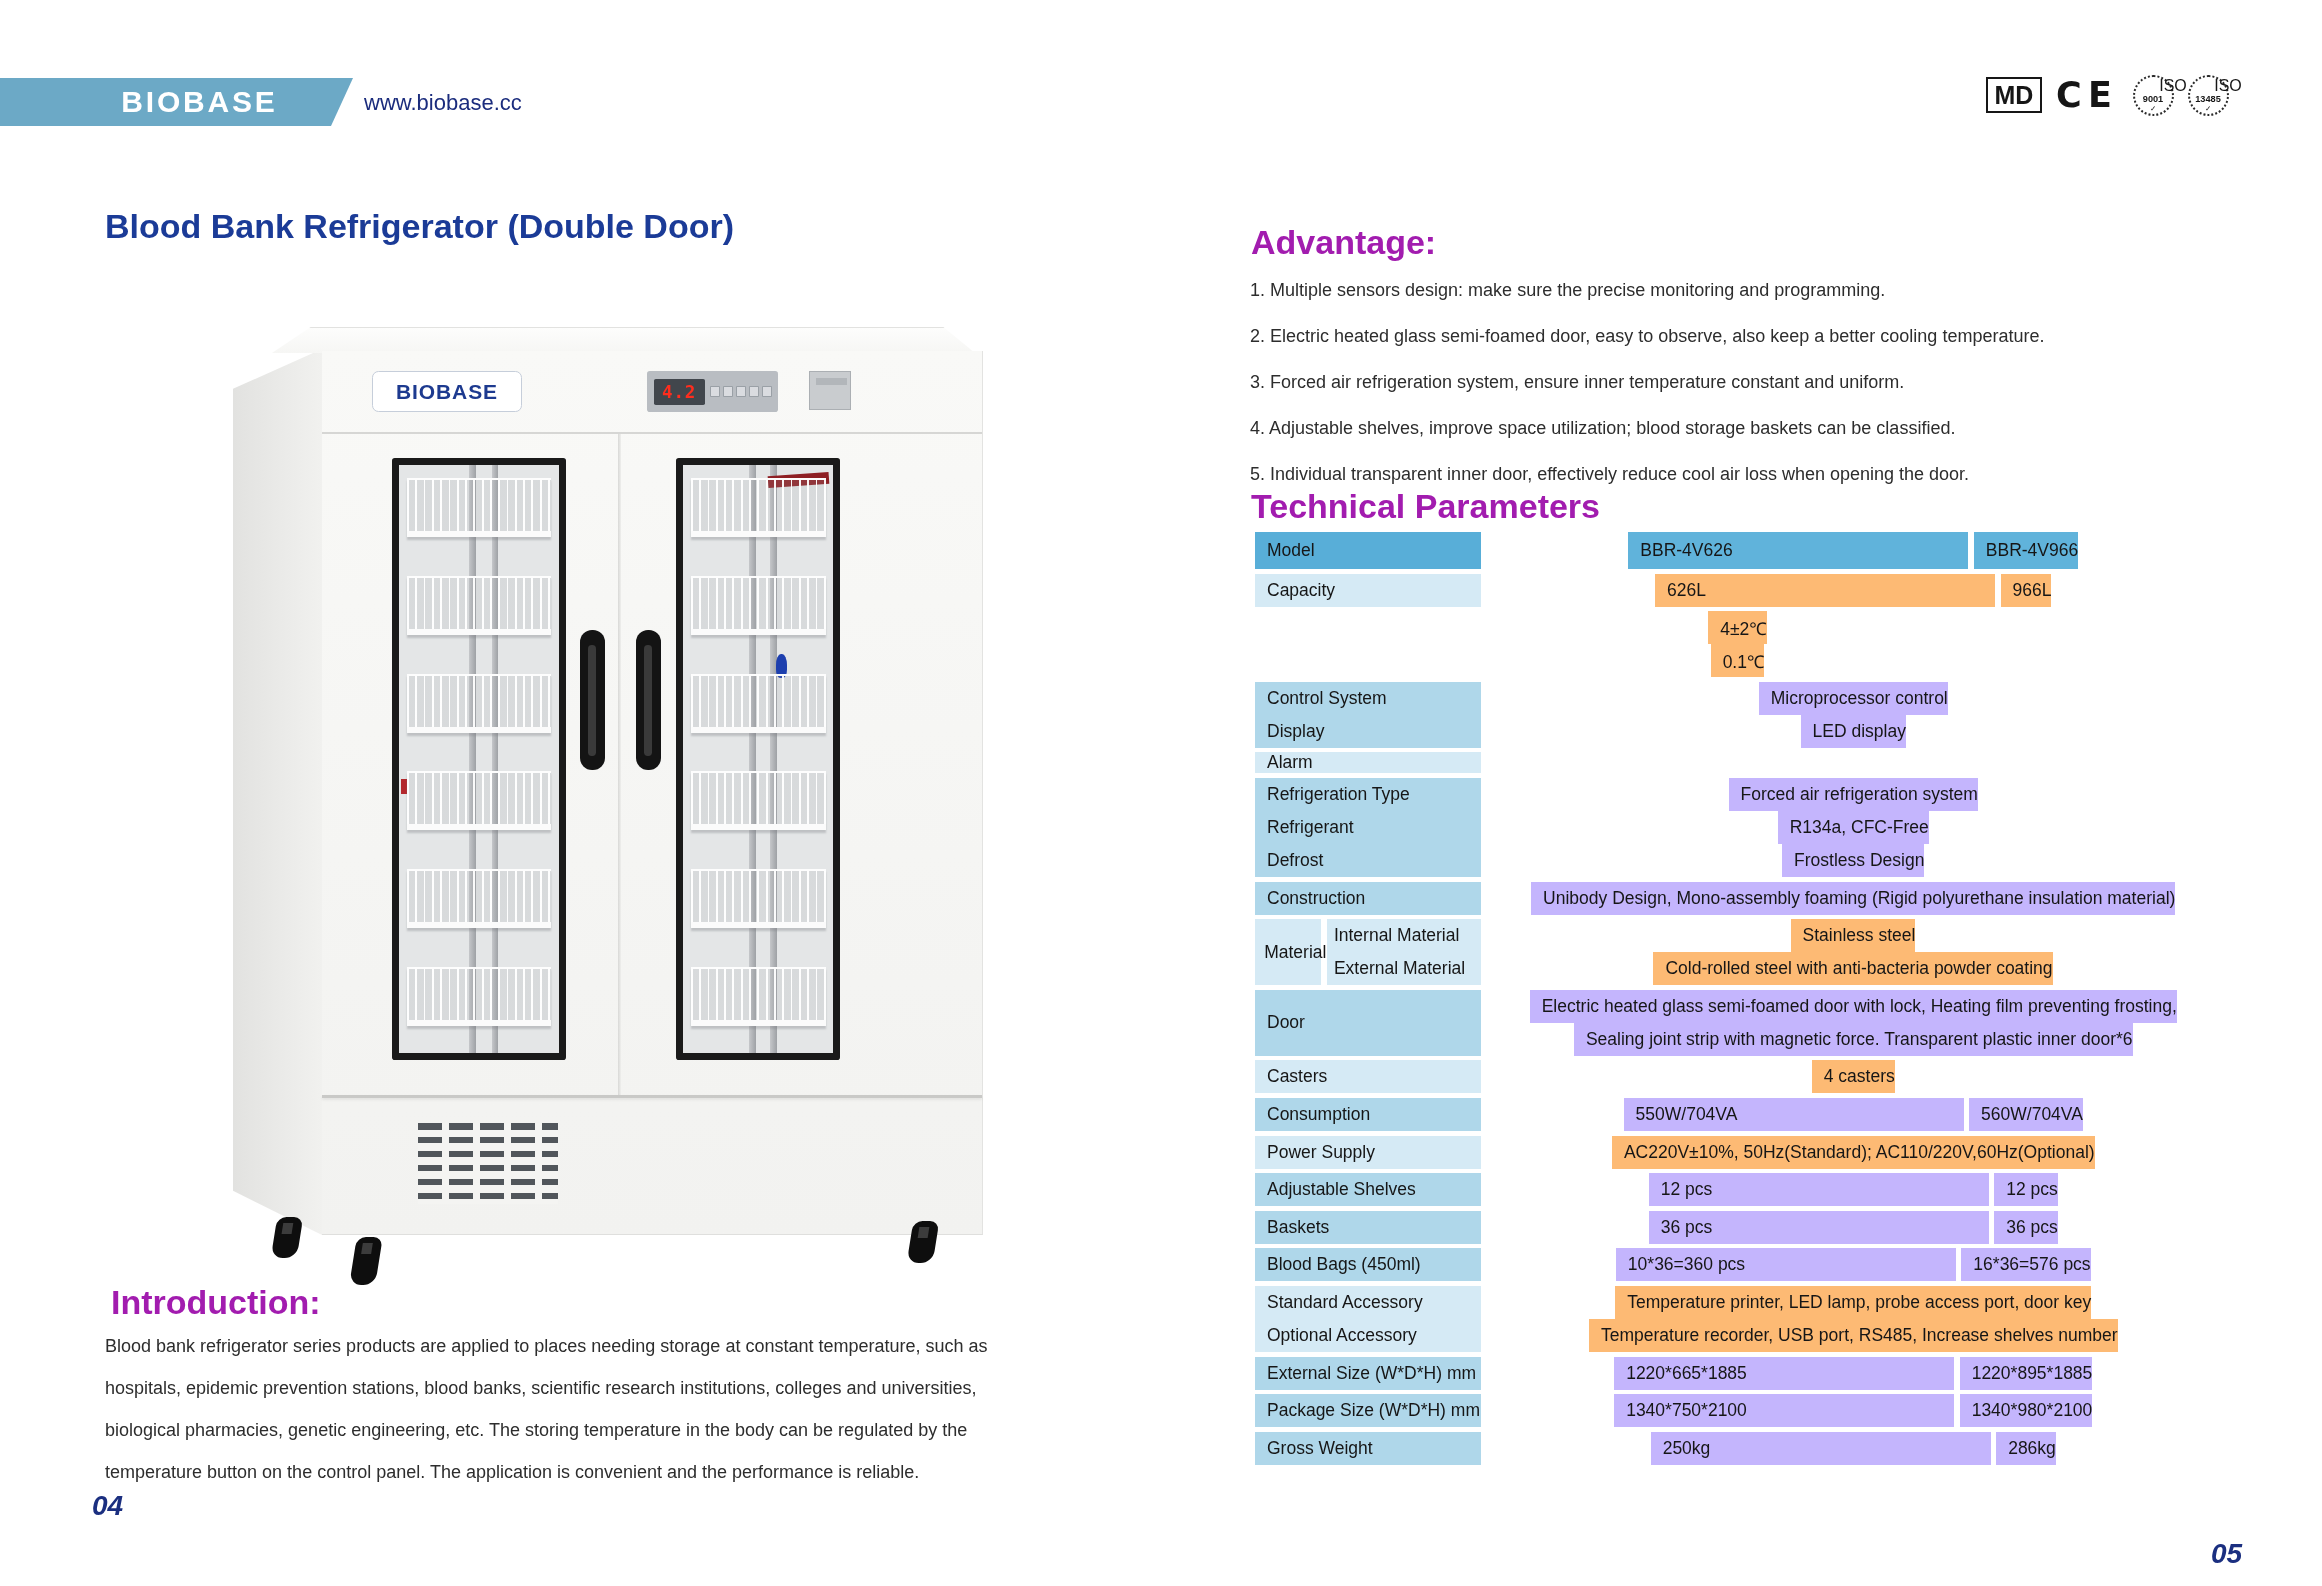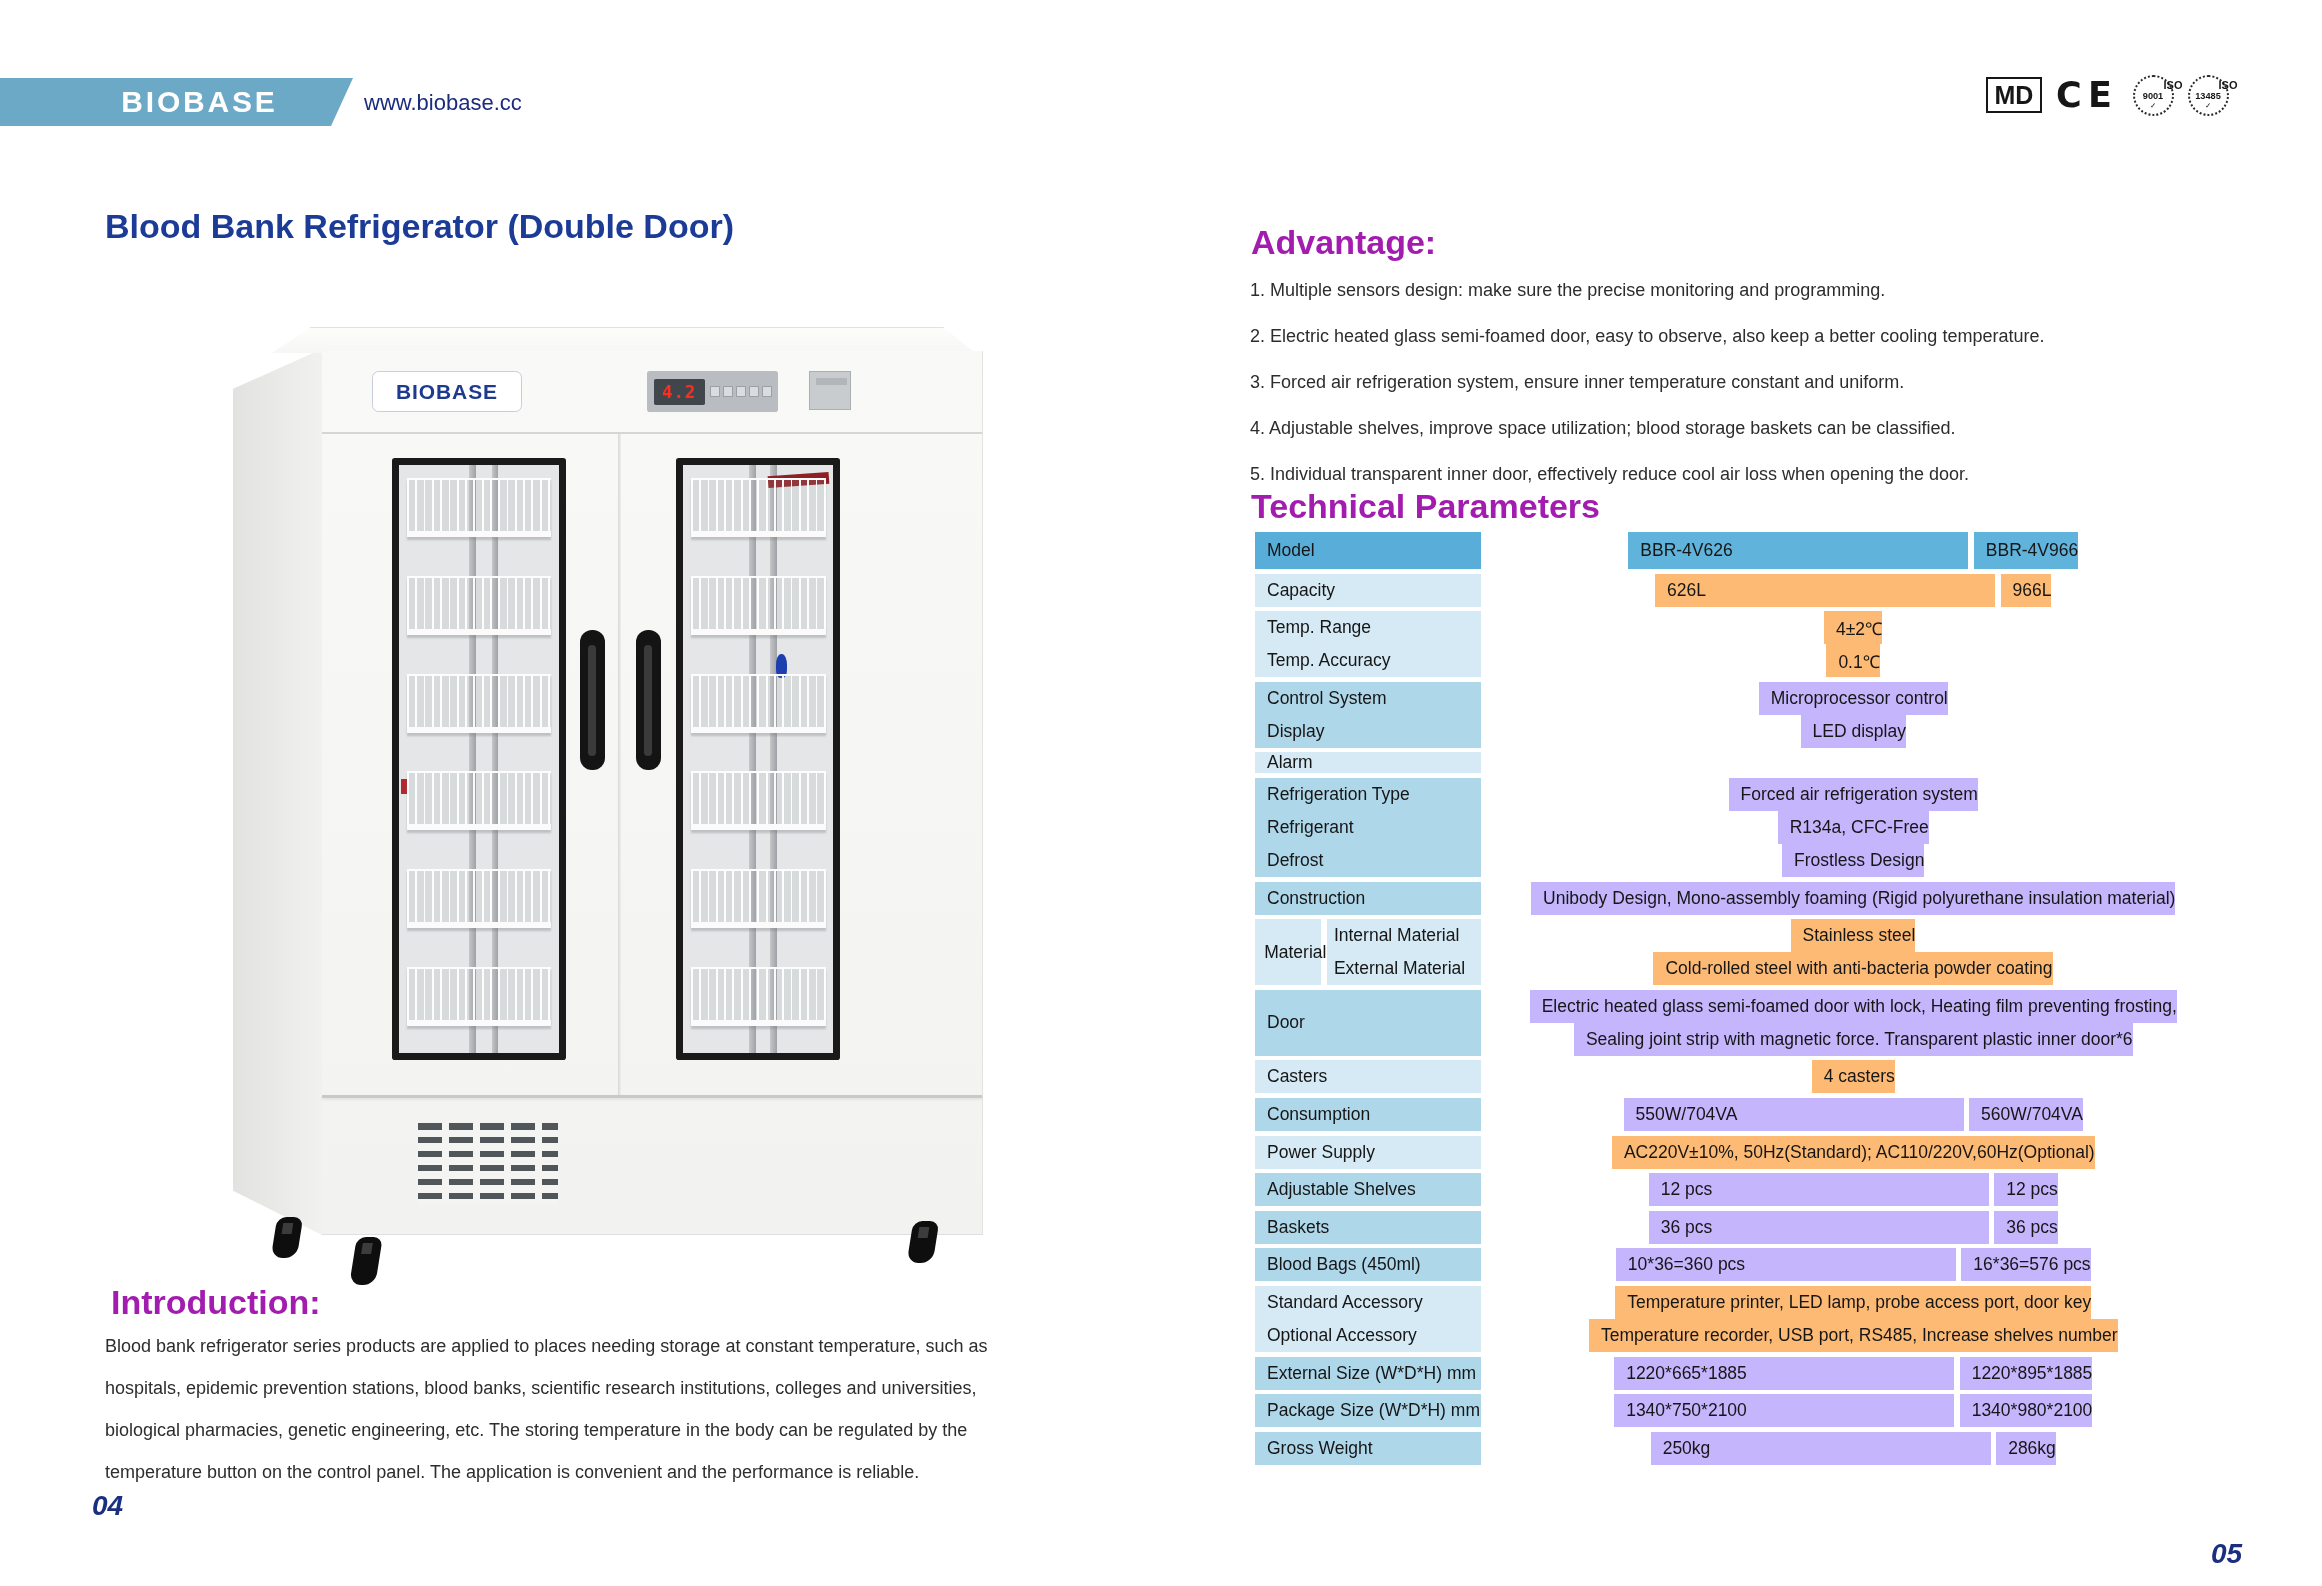--- a/index.html
+++ b/index.html
@@ -19,21 +19,21 @@
   .brand { color:#fff; font-size:30px; font-weight:bold; letter-spacing:2.8px; }
   .website { position:absolute; left:364px; top:90px; font-size:22px; color:#1b2c7d; }
   .certs { position:absolute; left:1986px; top:74px; display:flex; align-items:center; gap:14px; height:42px; }
   .md-badge { border:2.8px solid #161616; color:#161616; font-weight:bold; font-size:25px; padding:0.9px 6.5px; line-height:1.2; }
   .ce-mark { font-size:35px; font-weight:bold; color:#161616; letter-spacing:6.5px; font-family:"DejaVu Sans", sans-serif; }
   .iso-badge {
     width:41px; height:41px; border:2.3px dotted #2a2a2a; border-radius:50%;
     display:flex; flex-direction:column; align-items:center; justify-content:center;
     color:#161616; line-height:1; gap:0.9px;
   }
-  .iso-badge .iso-top { font-size:11px; font-weight:bold;margin-left:40px; }
+  .iso-badge .iso-top { font-size:16px; font-weight:normal;margin-left:40px; }
   .iso-badge .iso-num { font-size:9.2px; font-weight:bold; }
   .iso-badge .iso-check { font-size:7.4px; }
   
   .doc-title { position:absolute; left:105px; top:207px; font-size:34px; color:#1b3b97; }
   .section-heading { position:absolute; font-size:34px; color:#a21caf; }
   .adv-heading { left:1251px; top:223px; }
   .tech-heading { left:1251px; top:487px; }
   .intro-heading { left:111px; top:1283px; }
   .adv-list { position:absolute; left:1250px; top:280px; }
   .adv-item { font-size:18px; color:#2d2d2d; margin-bottom:25px; white-space:nowrap; }
@@ -257,24 +257,20 @@
           <div class="lcell cell">Capacity</div>
         </div>
         <div class="vcol">
           <div class="vrow">
             <div class="v1 vcell cell">626L</div>
             <div class="v2 vcell cell">966L</div>
           </div>
         </div>
       </div>
       <div class="tblock tone-light">
-        <div class="lcol">
-          <div class="lcell cell">Temp. Range</div>
-          <div class="lcell cell">Temp. Accuracy</div>
-        </div>
         <div class="vcol">
           <div class="vspan vcell cell">4±2℃</div>
           <div class="vspan vcell cell">0.1℃</div>
         </div>
       </div>
       <div class="tblock tone-medium">
         <div class="lcol">
           <div class="lcell cell">Control System</div>
           <div class="lcell cell">Display</div>
         </div>

